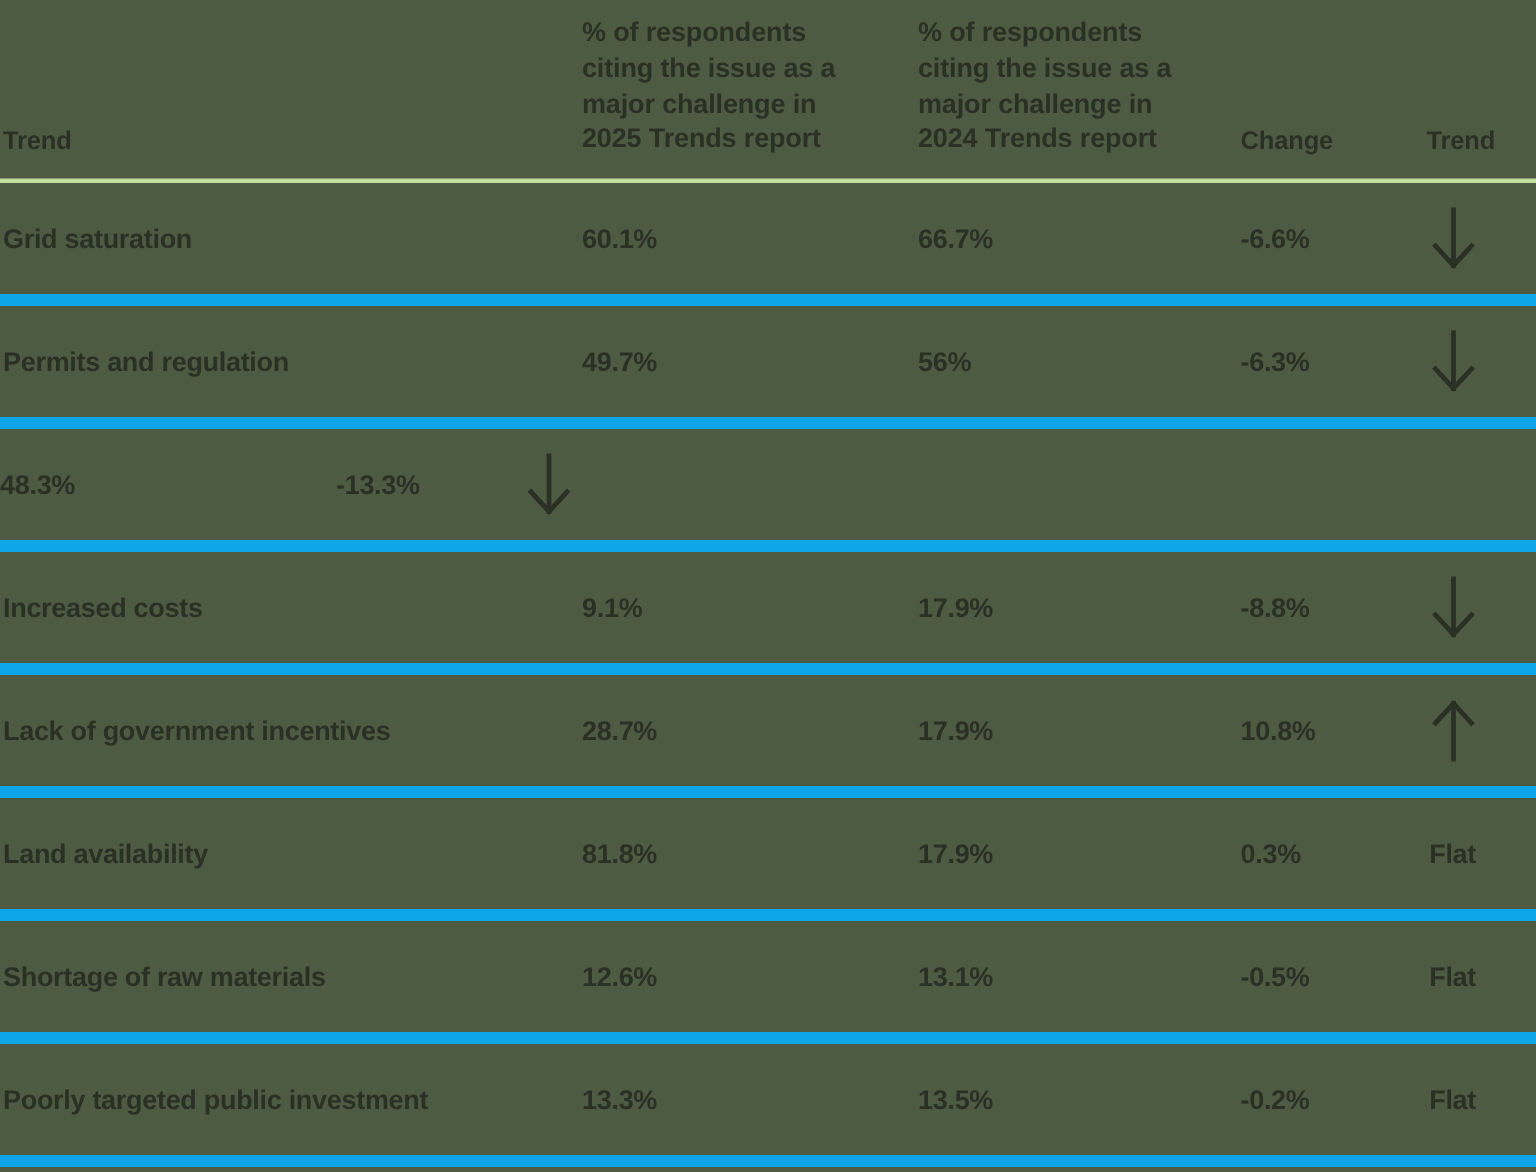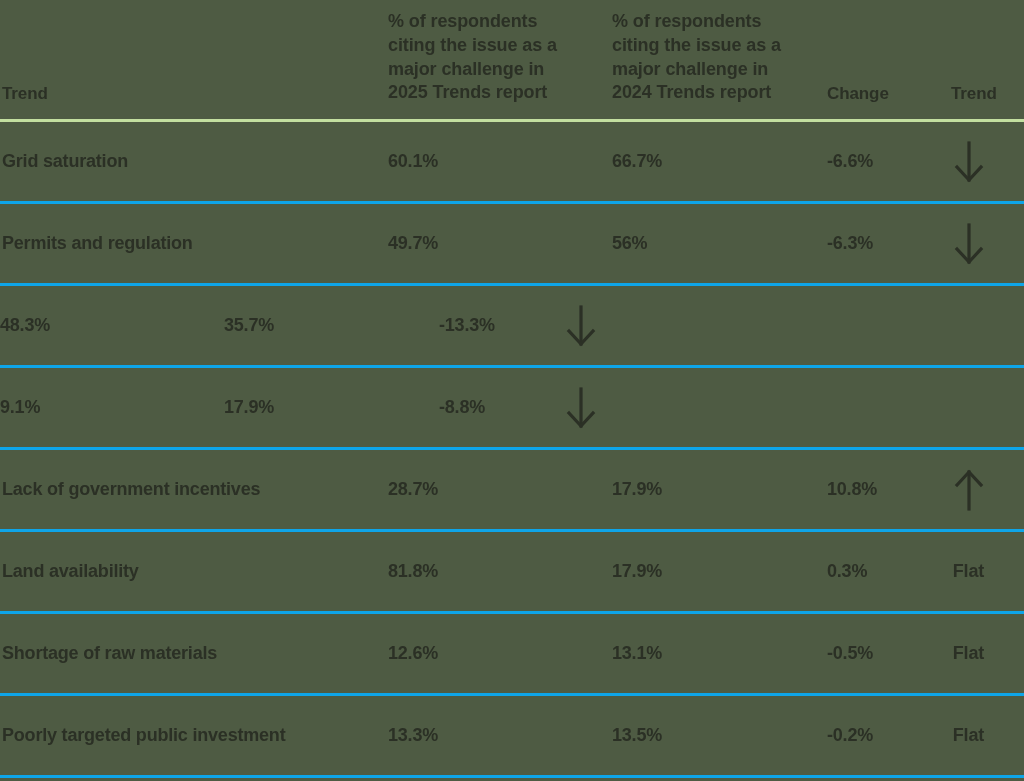--- a/index.html
+++ b/index.html
@@ -22,21 +22,21 @@
     height: 781px;
     box-sizing: border-box;
   }
 
   .row {
     position: relative;
     display: flex;
     align-items: center;
     width: 1024px;
     box-sizing: border-box;
-    border-bottom: 3px solid #0ea5e9;
+    border-bottom: 8px solid #0ea5e9;
   }
 
   .row.header {
     height: 122px;
     align-items: flex-end;
     padding-bottom: 14px;
     border-bottom: 3px solid #c3dfa0;
   }
 
   .row.data {
@@ -157,28 +157,28 @@
         <div class="c-y2025"><span class="cell-text">49.7%</span></div>
         <div class="c-y2024"><span class="cell-text">56%</span></div>
         <div class="c-change"><span class="cell-text">-6.3%</span></div>
         <div class="c-trend"><span class="arrow-wrap"><svg viewBox="0 0 30 44" fill="none" stroke="#2b3025" stroke-width="3.2" stroke-linecap="square" stroke-linejoin="miter">
               <line x1="15" y1="3" x2="15" y2="40"></line>
               <polyline points="3,27 15,40 27,27"></polyline>
             </svg></span></div>
       </div>
       <div class="row data">
         <div class="c-y2025"><span class="cell-text">48.3%</span></div>
-        <div class="c-y2024"><span class="cell-text">35.7%</span></div>
         <div class="c-change"><span class="cell-text">-13.3%</span></div>
         <div class="c-trend"><span class="arrow-wrap"><svg viewBox="0 0 30 44" fill="none" stroke="#2b3025" stroke-width="3.2" stroke-linecap="square" stroke-linejoin="miter">
               <line x1="15" y1="3" x2="15" y2="40"></line>
               <polyline points="3,27 15,40 27,27"></polyline>
             </svg></span></div>
       </div>
       <div class="row data">
+        <div class="c-issue"><span class="cell-text">Increased costs</span></div>
         <div class="c-y2025"><span class="cell-text">9.1%</span></div>
         <div class="c-y2024"><span class="cell-text">17.9%</span></div>
         <div class="c-change"><span class="cell-text">-8.8%</span></div>
         <div class="c-trend"><span class="arrow-wrap"><svg viewBox="0 0 30 44" fill="none" stroke="#2b3025" stroke-width="3.2" stroke-linecap="square" stroke-linejoin="miter">
               <line x1="15" y1="3" x2="15" y2="40"></line>
               <polyline points="3,27 15,40 27,27"></polyline>
             </svg></span></div>
       </div>
       <div class="row data">
         <div class="c-issue"><span class="cell-text">Lack of government incentives</span></div>

